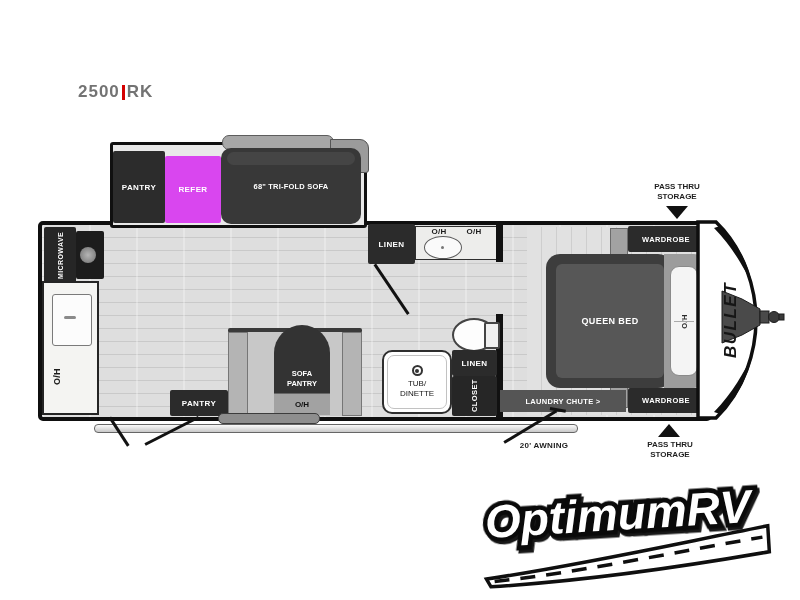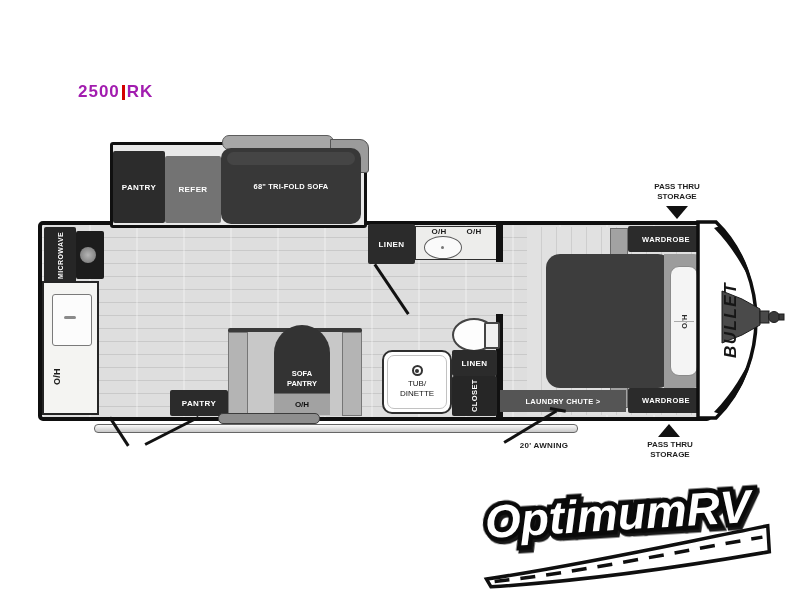--- a/index.html
+++ b/index.html
@@ -2,21 +2,21 @@
 <html><head>
 <meta charset="utf-8">
 <style>
   html,body{margin:0;padding:0;background:#fff;}
   .stage{position:relative;width:800px;height:600px;background:#fff;overflow:hidden;
          font-family:"Liberation Sans",sans-serif;}
   .abs{position:absolute;}
 
   
   .model{left:78px;top:82px;display:flex;align-items:center;gap:2px;
-         font-weight:bold;font-size:17px;letter-spacing:1px;color:#a21caf;}
+         font-weight:bold;font-size:17px;letter-spacing:1px;color:#737373;}
   .model .red-div{width:3px;height:15px;background:#d40000;}
 
   
   .body-shell{left:38px;top:221px;width:674px;height:200px;box-sizing:border-box;
     border:4px solid #0f0f0f;border-radius:5px;
     background:
       repeating-linear-gradient(90deg, rgba(255,255,255,.28) 0 2px, rgba(0,0,0,0) 2px 47px),
       repeating-linear-gradient(180deg, #dedede 0 12px, #c9c9c9 12px 13px);}
   .bedroom-floor{left:527px;top:227px;width:180px;height:188px;
     background:repeating-linear-gradient(90deg, #e1e1e1 0 14px, #cecece 14px 15px);}
@@ -142,21 +142,21 @@
 
   <div class="abs body-shell"></div>
   <div class="abs bedroom-floor"></div>
 
   <div class="abs slide"></div>
   <div class="abs topper"></div>
   <div class="abs slide-end"></div>
   <div class="abs dbox" style="left:113px;top:151px;width:52px;height:72px;background:#2c2c2c;">
     <span>PANTRY</span>
   </div>
-  <div class="abs dbox" style="left:165px;top:156px;width:56px;height:67px;background:#737373;">
+  <div class="abs dbox" style="left:165px;top:156px;width:56px;height:67px;background:#d946ef;">
     <span>REFER</span>
   </div>
   <div class="abs sofa">
     <span style="position:relative;">68" TRI-FOLD SOFA</span>
   </div>
 
   <div class="abs dbox vup" style="left:44px;top:227px;width:32px;height:56px;background:#262626;font-size:7px;">
     <span>MICROWAVE</span>
   </div>
   <div class="abs range"></div>
@@ -219,20 +219,23 @@
 
   <div class="abs gbox" style="left:610px;top:228px;width:18px;height:28px;"></div>
   <div class="abs gbox" style="left:610px;top:384px;width:18px;height:24px;"></div>
   <div class="abs dbox" style="left:628px;top:226px;width:76px;height:26px;font-size:7.5px;">
     <span>WARDROBE</span>
   </div>
   <div class="abs dbox" style="left:628px;top:388px;width:76px;height:25px;font-size:7.5px;">
     <span>WARDROBE</span>
   </div>
   <div class="abs bed-frame"></div>
+  <div class="abs mattress">
+    <span>QUEEN BED</span>
+  </div>
   <div class="abs pillow-panel"></div>
   <div class="abs pillows">
     <span class="ho-lbl vup">O/H</span>
   </div>
   <div class="abs laundry-band">
     <span>LAUNDRY CHUTE &gt;</span>
   </div>
 
   <div class="abs pt-lbl" style="left:637px;top:182px;">
     <span>PASS THRU</span><br>

